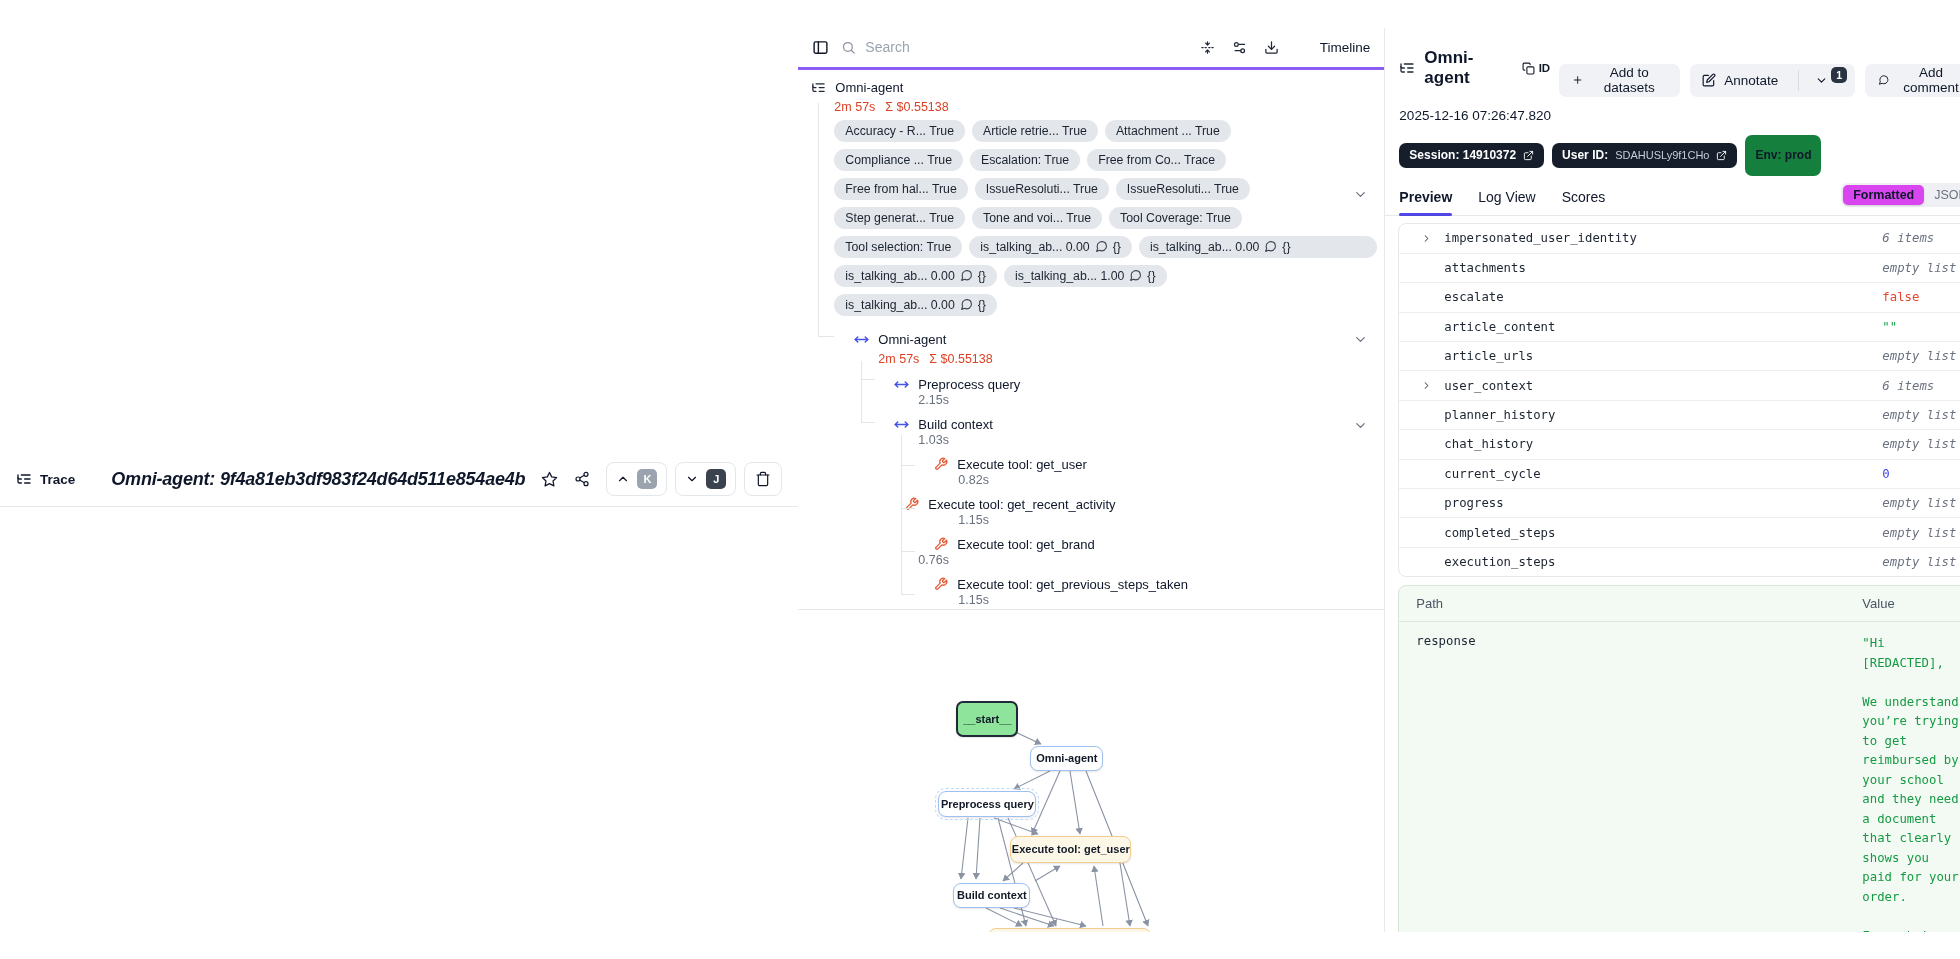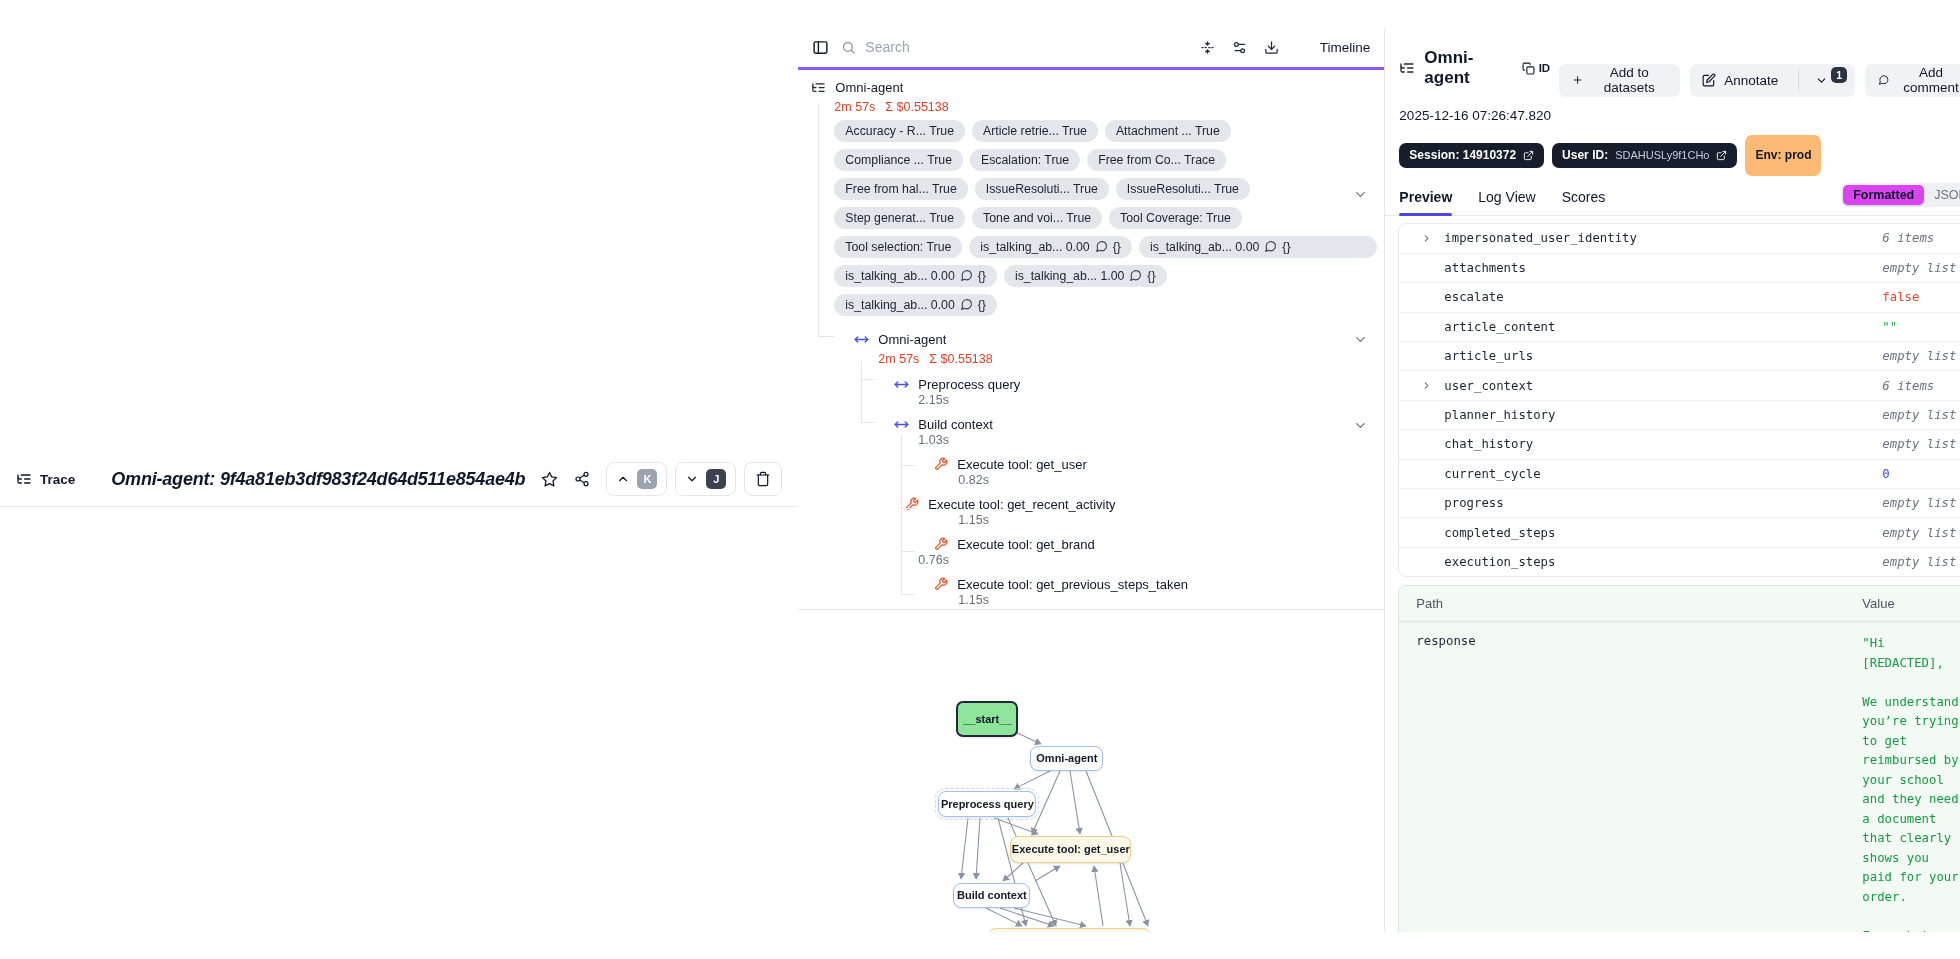--- a/index.html
+++ b/index.html
@@ -87,21 +87,21 @@
   .seg1 { display:flex; align-items:center; gap:8px; padding:0 12px; cursor:pointer; }
   .split-div { width:1px; background:#d9dde3; margin:6px 0; }
   .seg2 { display:flex; align-items:center; gap:3px; padding:0 8px; cursor:pointer; }
   .count-badge { min-width:16px; height:16px; border-radius:5px; background:#2a3342; color:#fff;
     font-size:10.5px; font-weight:700; display:flex; align-items:center; justify-content:center; margin-top:-10px; }
   .timestamp { margin-top:11px; font-size:13.5px; color:#0f172a; }
   .id-badges { margin-top:12px; display:flex; gap:8px; align-items:center; }
   .dark-pill { height:25px; border-radius:7px; background:#161d2b; color:#fff; display:flex; align-items:center;
     gap:7px; padding:0 10px; font-size:12px; font-weight:700; cursor:pointer; }
   .dark-pill .sub { font-size:11px; font-weight:400; color:#c7cdd8; }
-  .gray-pill { height:41px; border-radius:7px; background:#fdba74; color:#0f172a; padding:0 10px;
+  .gray-pill { height:41px; border-radius:7px; background:#15803d; color:#0f172a; padding:0 10px;
     font-size:12px; font-weight:700; display:flex; align-items:center; }
 
   
   .tabs-row { margin-top:13px; position:relative; border-bottom:1px solid #e6e8eb; display:flex; gap:26px;
     padding:0 14px; flex:0 0 auto; }
   .tab { font-size:14px; color:#0f172a; padding-bottom:10px; position:relative; cursor:pointer; }
   .tab.active { font-weight:600; }
   .tab.active::after { content:""; position:absolute; left:0; right:0; bottom:-1px; height:3px;
     background:#4f46e5; border-radius:2px; }
   .fmt-toggle { position:absolute; right:12px; top:-6px; background:#eef0f3; border-radius:7px; padding:2px;

